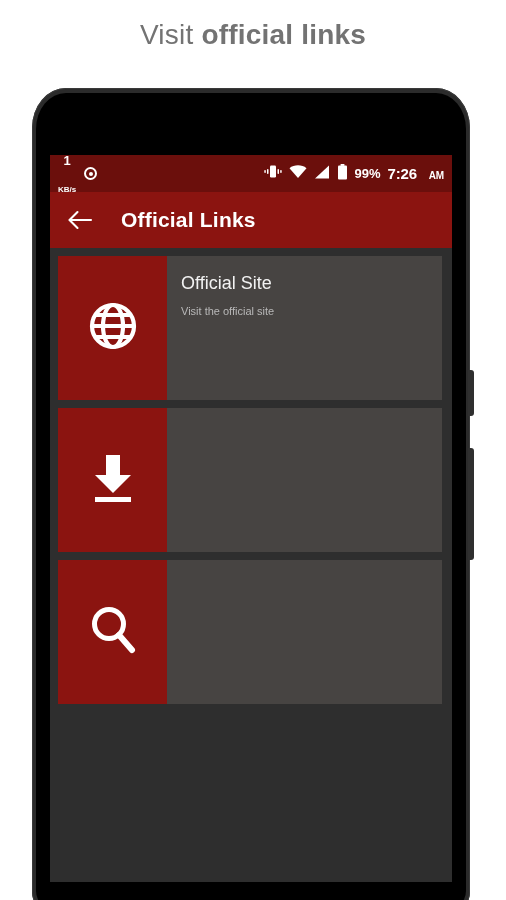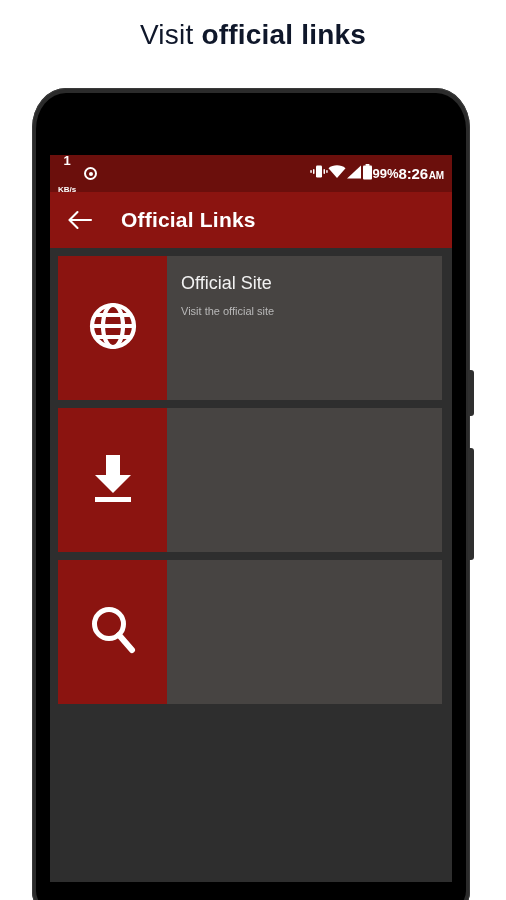--- a/index.html
+++ b/index.html
@@ -17,21 +17,21 @@
 
   
   #promo-heading {
     position: absolute;
     top: 18px;
     left: 0;
     width: 506px;
     text-align: center;
     font-size: 28px;
     line-height: 34px;
-    color: #0f172a;
+    color: #737373;
     letter-spacing: 0.2px;
     white-space: nowrap;
   }
   #promo-heading .light { font-weight: 400; }
   #promo-heading .bold  { font-weight: 700; }
 
   
   #phone-device {
     position: absolute;
     left: 32px;
@@ -139,24 +139,25 @@
     position: absolute;
     left: 2.5px; top: 2.5px;
     width: 4px; height: 4px;
     border-radius: 50%;
     background: #ffffff;
   }
   #status-right {
     margin-left: auto;
     display: flex;
     align-items: center;
+    gap: 7px;
   }
   #battery-percent { font-size: 13px; font-weight: 700; }
   #status-clock { font-size: 15px; font-weight: 700; letter-spacing: -0.2px; }
-  #status-clock-ampm { font-size: 10px; font-weight: 700; margin-left: 1px; }
+  #status-clock-ampm { font-size: 10px; font-weight: 700; margin-left: 12px; }
 
   
   #app-bar {
     position: relative;
     height: 56px;
     background: #8B1410;
     display: flex;
     align-items: center;
     padding-left: 17px;
     box-sizing: border-box;
@@ -263,21 +264,21 @@
         </svg>
       </span>
 
       <span>
         <svg width="11" height="16" viewBox="0 0 11 16">
           <rect x="3.6" y="0" width="3.8" height="1.9" fill="#fff"></rect>
           <rect x="1" y="1.6" width="9" height="14" rx="1" fill="#fff"></rect>
         </svg>
       </span>
       <span id="battery-percent">99%</span>
-      <span id="status-clock"><span>8:26</span><span id="status-clock-ampm">AM</span></span>
+      <span id="status-clock"><span>7:26</span><span id="status-clock-ampm">AM</span></span>
     </div>
   </div>
 
   <div id="app-bar">
     <div id="back-button">
       <svg width="25" height="20" viewBox="0 0 25 20">
         <path d="M9.5 2 L1.5 10 L9.5 18" stroke="#fff" stroke-width="2.1" fill="none" stroke-linecap="round" stroke-linejoin="round"></path>
         <line x1="1.8" y1="10" x2="23" y2="10" stroke="#fff" stroke-width="2.1" stroke-linecap="round"></line>
       </svg>
     </div>

